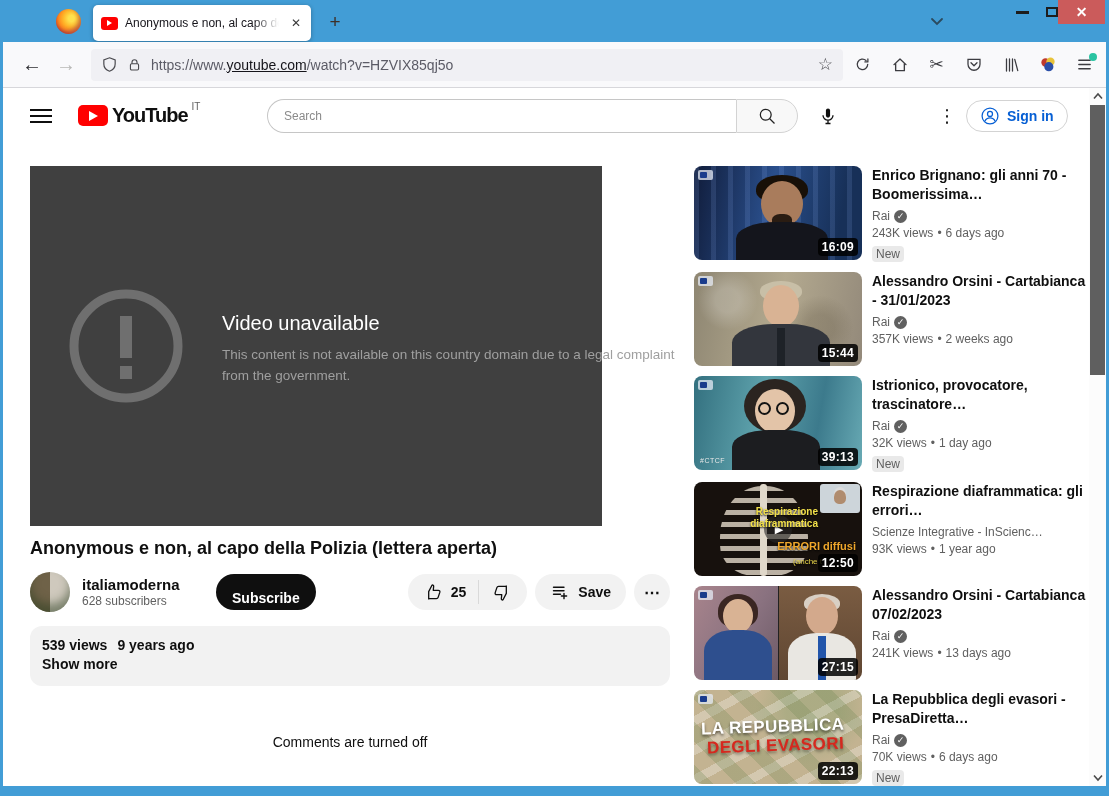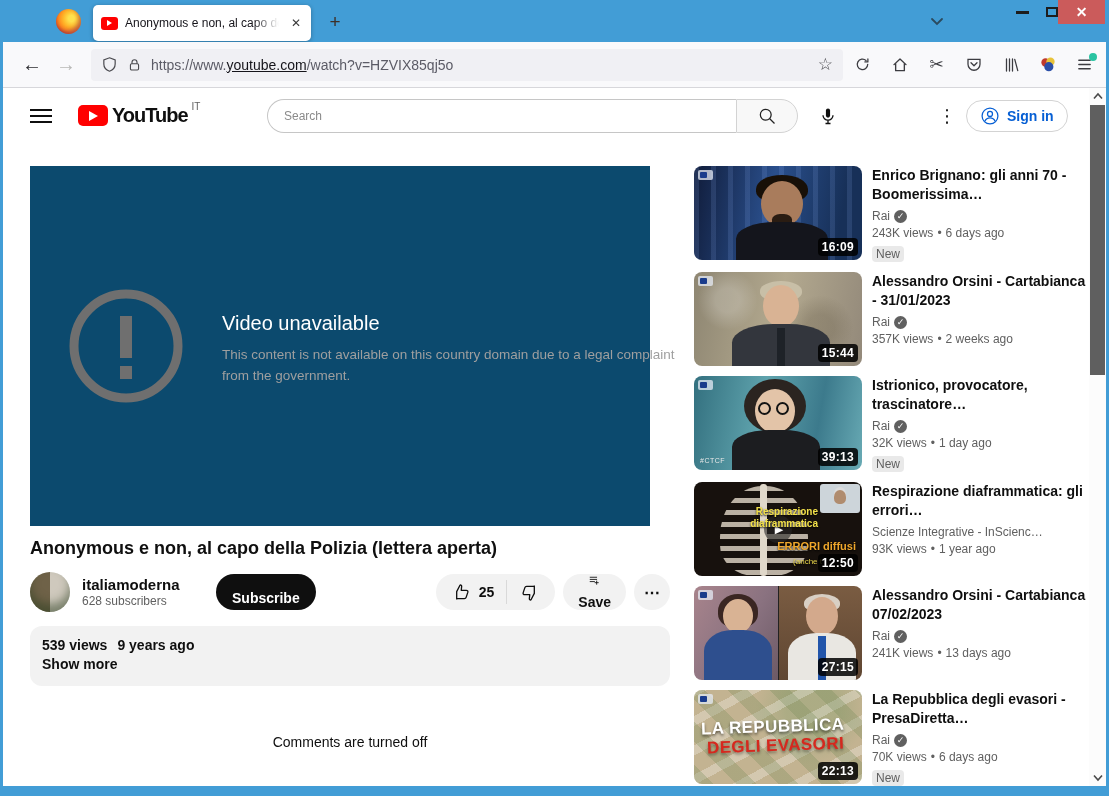--- a/index.html
+++ b/index.html
@@ -84,21 +84,21 @@
   .mic-btn { position:absolute; left:811px; top:14px; width:28px; height:28px; display:flex;
     align-items:center; justify-content:center; }
   .yt-kebab { position:absolute; left:930px; top:14px; width:28px; height:28px; font-size:18px;
     color:#0f0f0f; display:flex; align-items:center; justify-content:center; }
   .signin-btn { position:absolute; left:963px; top:12px; height:32px; padding:0 13px;
     border:1px solid #d3d3d3; border-radius:16px; display:flex; align-items:center; gap:7px;
     color:#065fd4; font-size:14px; font-weight:bold; background:#fff; }
 
   
   .main-left { position:absolute; left:27px; top:78px; width:640px; }
-  .player { width:620px; height:360px; background:#0c4a6e; position:relative; }
+  .player { width:572px; height:360px; background:#404040; position:relative; }
   .err-icon { position:absolute; left:36px; top:120px; }
   .err-text { position:absolute; left:192px; top:146px; width:460px; }
   .err-title { font-size:20px; color:#fff; font-weight:normal; }
   .err-msg { margin-top:9px; font-size:13.5px; line-height:21px; color:#9f9f9f; }
 
   .v-title { margin-top:9px; font-size:18px; font-weight:bold; color:#0f0f0f; line-height:26px; }
   .ch-row { margin-top:11px; display:flex; align-items:center; height:40px; }
   .avatar { width:40px; height:40px; border-radius:50%; flex:none;
     background: linear-gradient(90deg,#6f6248 0 49%,#cfc9bd 51% 100%);
     box-shadow: inset 0 -8px 10px rgba(40,60,30,.5); }
@@ -106,21 +106,21 @@
   .ch-name { font-size:15px; font-weight:bold; color:#0f0f0f; }
   .ch-subs { font-size:12px; color:#606060; margin-top:1px; }
   .subscribe-btn { margin-left:22px; height:36px; padding:16px 16px; background:#0f0f0f; color:#fff;
     border:none; border-radius:18px; font-size:14px; font-weight:bold; font-family:"Liberation Sans",sans-serif; }
   .actions { margin-left:auto; display:flex; align-items:center; gap:8px; }
   .pill { height:36px; background:#f2f2f2; border-radius:18px; display:flex; align-items:center;
     font-size:14px; font-weight:bold; color:#0f0f0f; }
   .like-seg { display:flex; align-items:center; gap:7px; padding:0 12px 0 15px; }
   .pill-divider { width:1px; height:24px; background:#d9d9d9; }
   .dislike-seg { padding:0 15px 0 12px; display:flex; align-items:center; }
-  .save-pill { gap:7px; padding:0 15px;flex-direction:column; }
+  .save-pill { gap:7px; padding:0 15px; }
   .more-btn { width:36px; height:36px; border-radius:50%; background:#f2f2f2; display:flex;
     align-items:center; justify-content:center; font-size:16px; font-weight:bold; color:#0f0f0f; }
 
   .desc-box { margin-top:14px; background:#f2f2f2; border-radius:12px; padding:11px 12px; min-height:60px; }
   .desc-meta { display:flex; gap:10px; font-size:14px; font-weight:bold; color:#0f0f0f; }
   .show-more { margin-top:3px; font-size:14px; font-weight:bold; color:#0f0f0f; display:inline-block; }
   .comments-off { margin-top:48px; text-align:center; font-size:14px; color:#0f0f0f; }
 
   
   .sidebar { position:absolute; left:691px; top:78px; width:396px; display:flex; flex-direction:column; gap:10px; }

